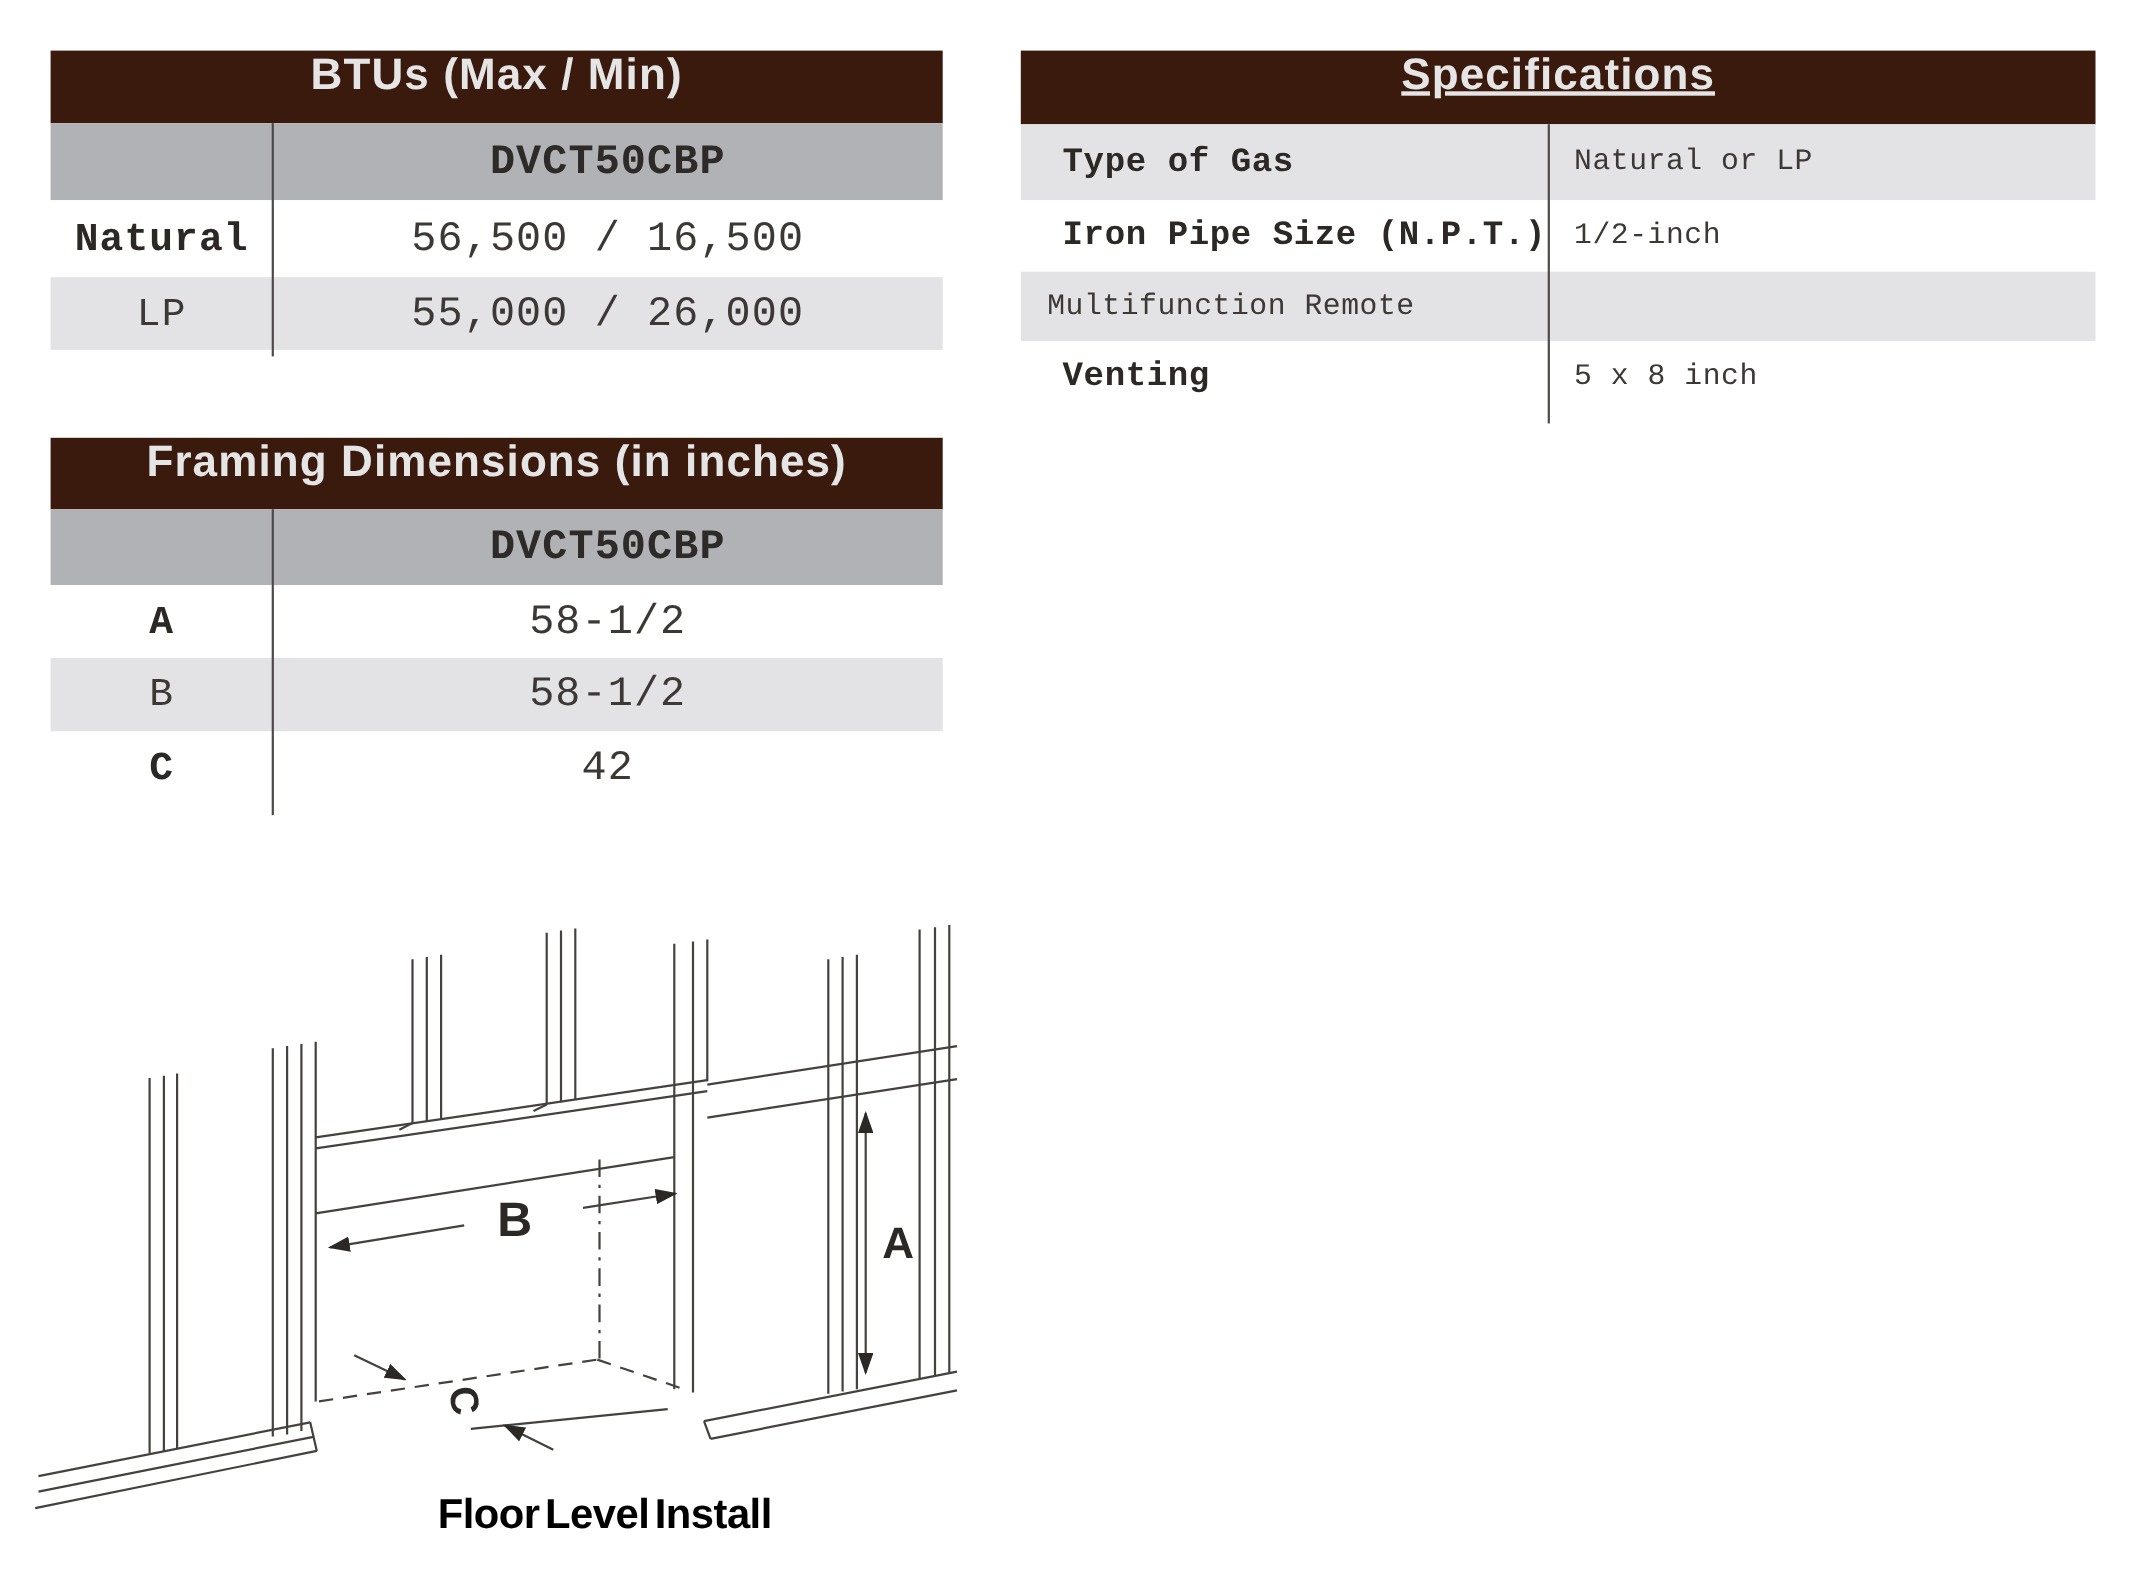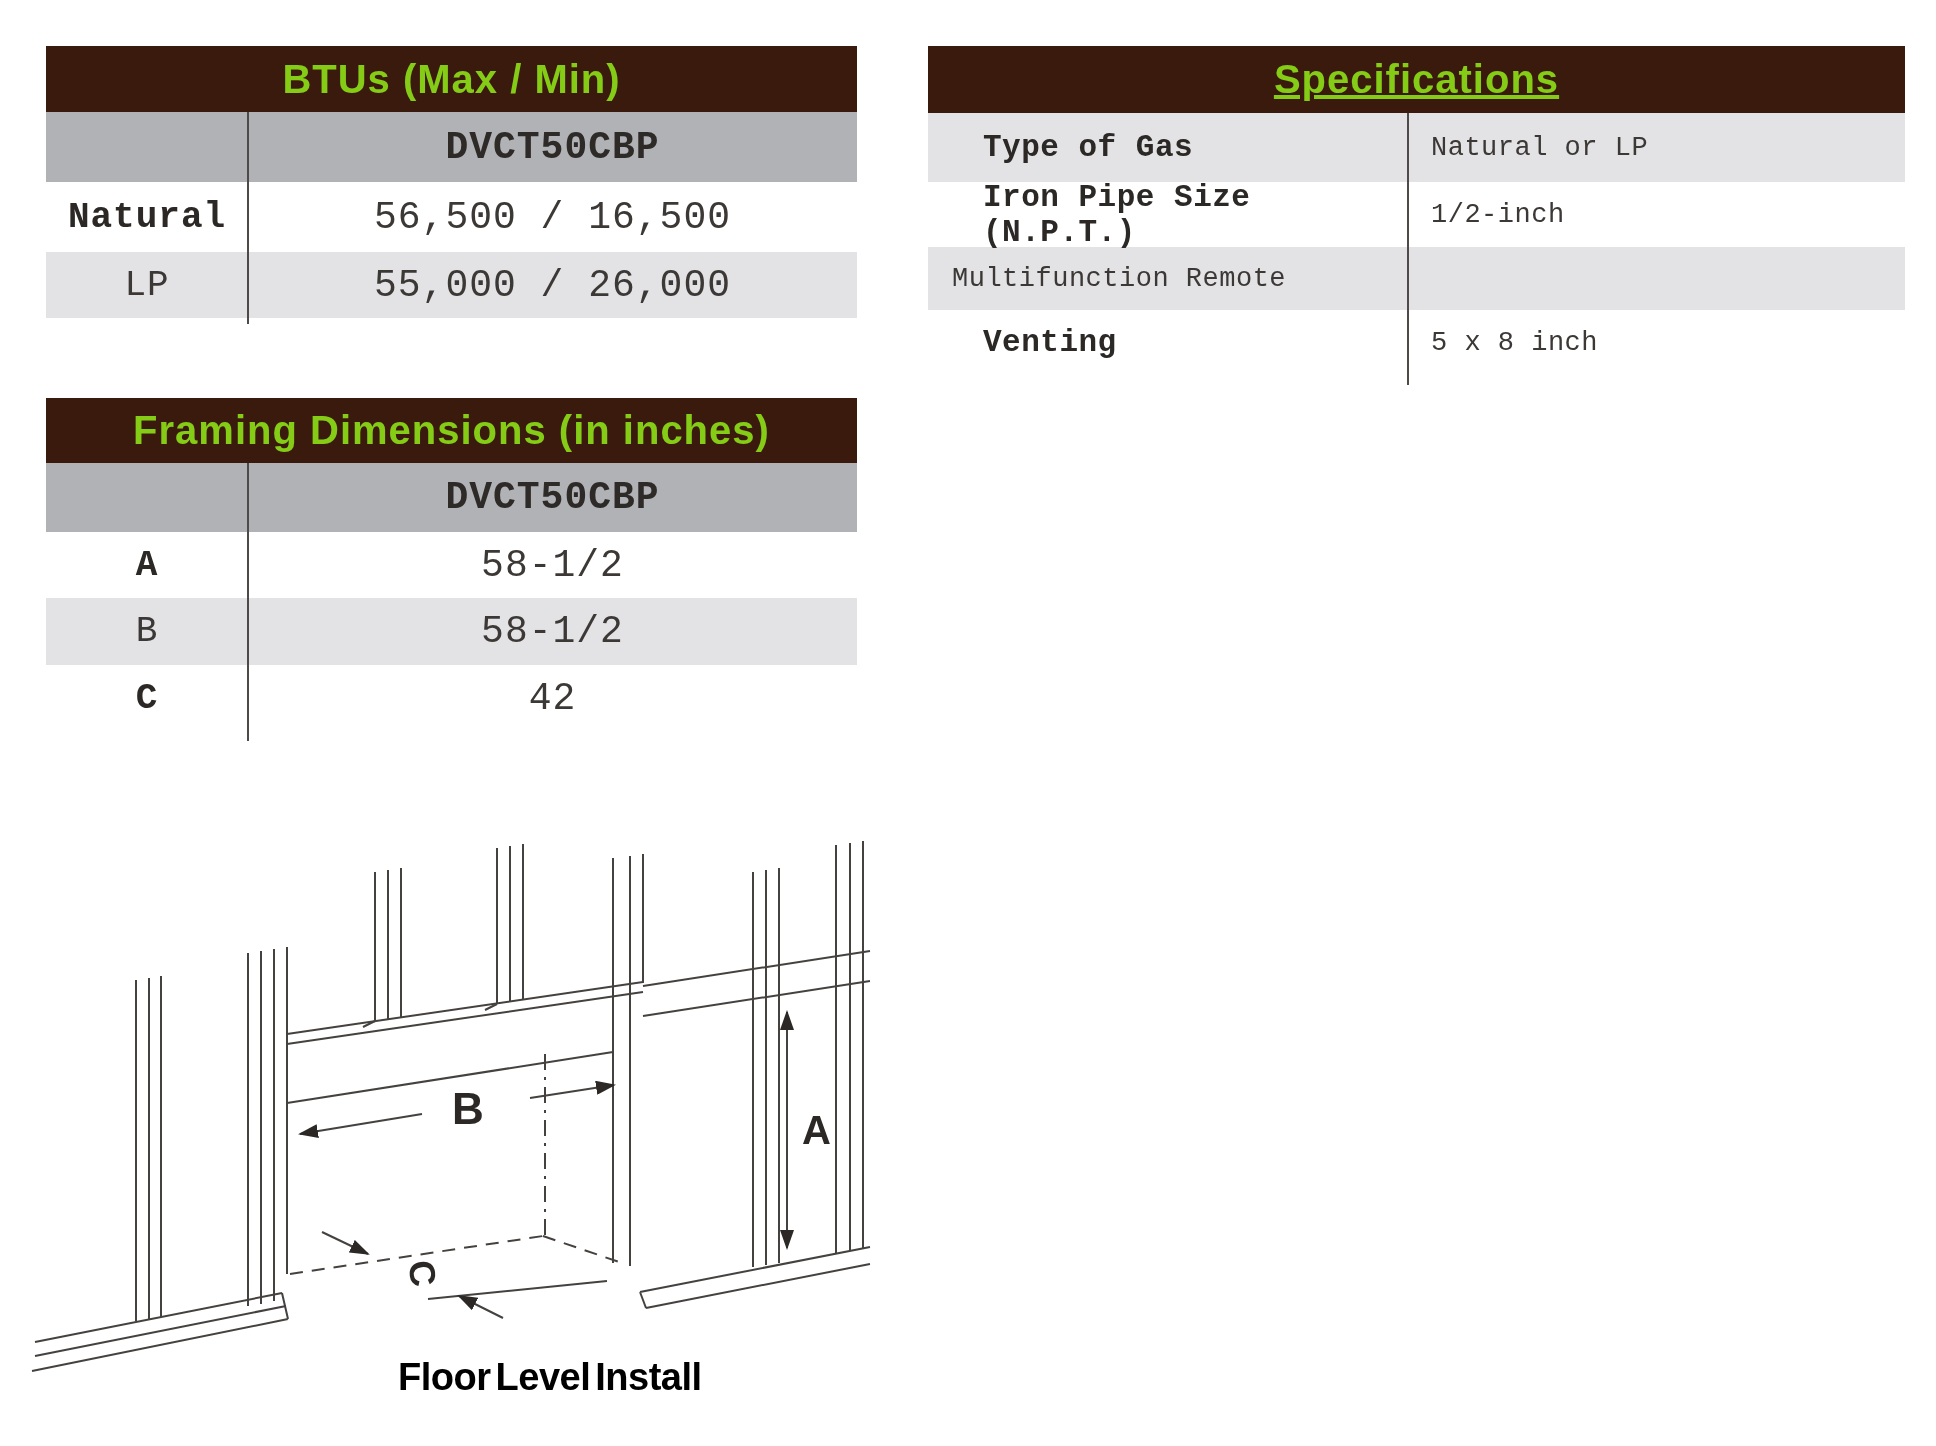--- a/index.html
+++ b/index.html
@@ -1,20 +1,20 @@
 <!DOCTYPE html>
 <html><head>
 <meta charset="utf-8">
 <style>
   html,body{margin:0;padding:0;background:#ffffff;}
   #canvas{position:relative;width:1936px;height:1446px;background:#fff;overflow:hidden;
           font-family:"Liberation Sans","DejaVu Sans",sans-serif;color:#2e2a28;}
 
   .tbl{position:absolute;}
-  .thead{background:#3b1a0e;color:#84cc16;display:flex;align-items:center;justify-content:center;
+  .thead{background:#3b1a0e;color:#e5e5e5;display:flex;align-items:flex-start;justify-content:center;
          font-size:40px;font-weight:700;letter-spacing:1px;}
   .row{display:flex;align-items:stretch;font-family:Liberation Mono, monospace;}
   .row .lcol{display:flex;align-items:center;justify-content:center;}
   .row .vcol{display:flex;align-items:center;justify-content:center;}
   .gray-model{background:#b1b2b5;}
   .alt{background:#e3e3e5;}
   .white{background:#ffffff;}
 
   
   .ltable{left:46px;width:811px;}
@@ -22,21 +22,21 @@
   .ltable .vcol{flex:1;}
   .model-text{font-size:38px;font-weight:700;letter-spacing:1px;color:#2e2a28;}
   .lbl-bold{font-size:36px;font-weight:700;letter-spacing:1px;color:#2b2826;}
   .lbl-light{font-size:36px;font-weight:400;letter-spacing:1px;color:#3c3836;}
   .val{font-size:38px;font-weight:400;letter-spacing:1px;color:#3c3836;}
 
   .vdivider{position:absolute;width:2px;background:#4d4a47;}
 
   
   .stable{left:928px;top:46px;width:977px;}
-  .stable .lcol{width:479px;justify-content:flex-start;padding-left:55px;box-sizing:border-box;}
+  .stable .lcol{width:479px;justify-content:flex-start;padding-left:38px;box-sizing:border-box;}
   .stable .vcol{flex:1;justify-content:flex-start;padding-left:24px;}
   .slbl{font-size:31px;font-weight:700;letter-spacing:0.5px;color:#2b2826;}
   .sval{font-size:27px;font-weight:400;letter-spacing:0.5px;color:#3c3836;}
 
   .caption{position:absolute;left:398px;top:1356px;font-size:38px;font-weight:700;
            letter-spacing:-0.5px;word-spacing:-5px;color:#000000;}
 
   svg .ln{stroke:#45413e;stroke-width:2;fill:none;}
   svg .dash{stroke:#45413e;stroke-width:2;fill:none;stroke-dasharray:13 9;}
   svg .dashdot{stroke:#45413e;stroke-width:2;fill:none;stroke-dasharray:16 7 3 7;}

